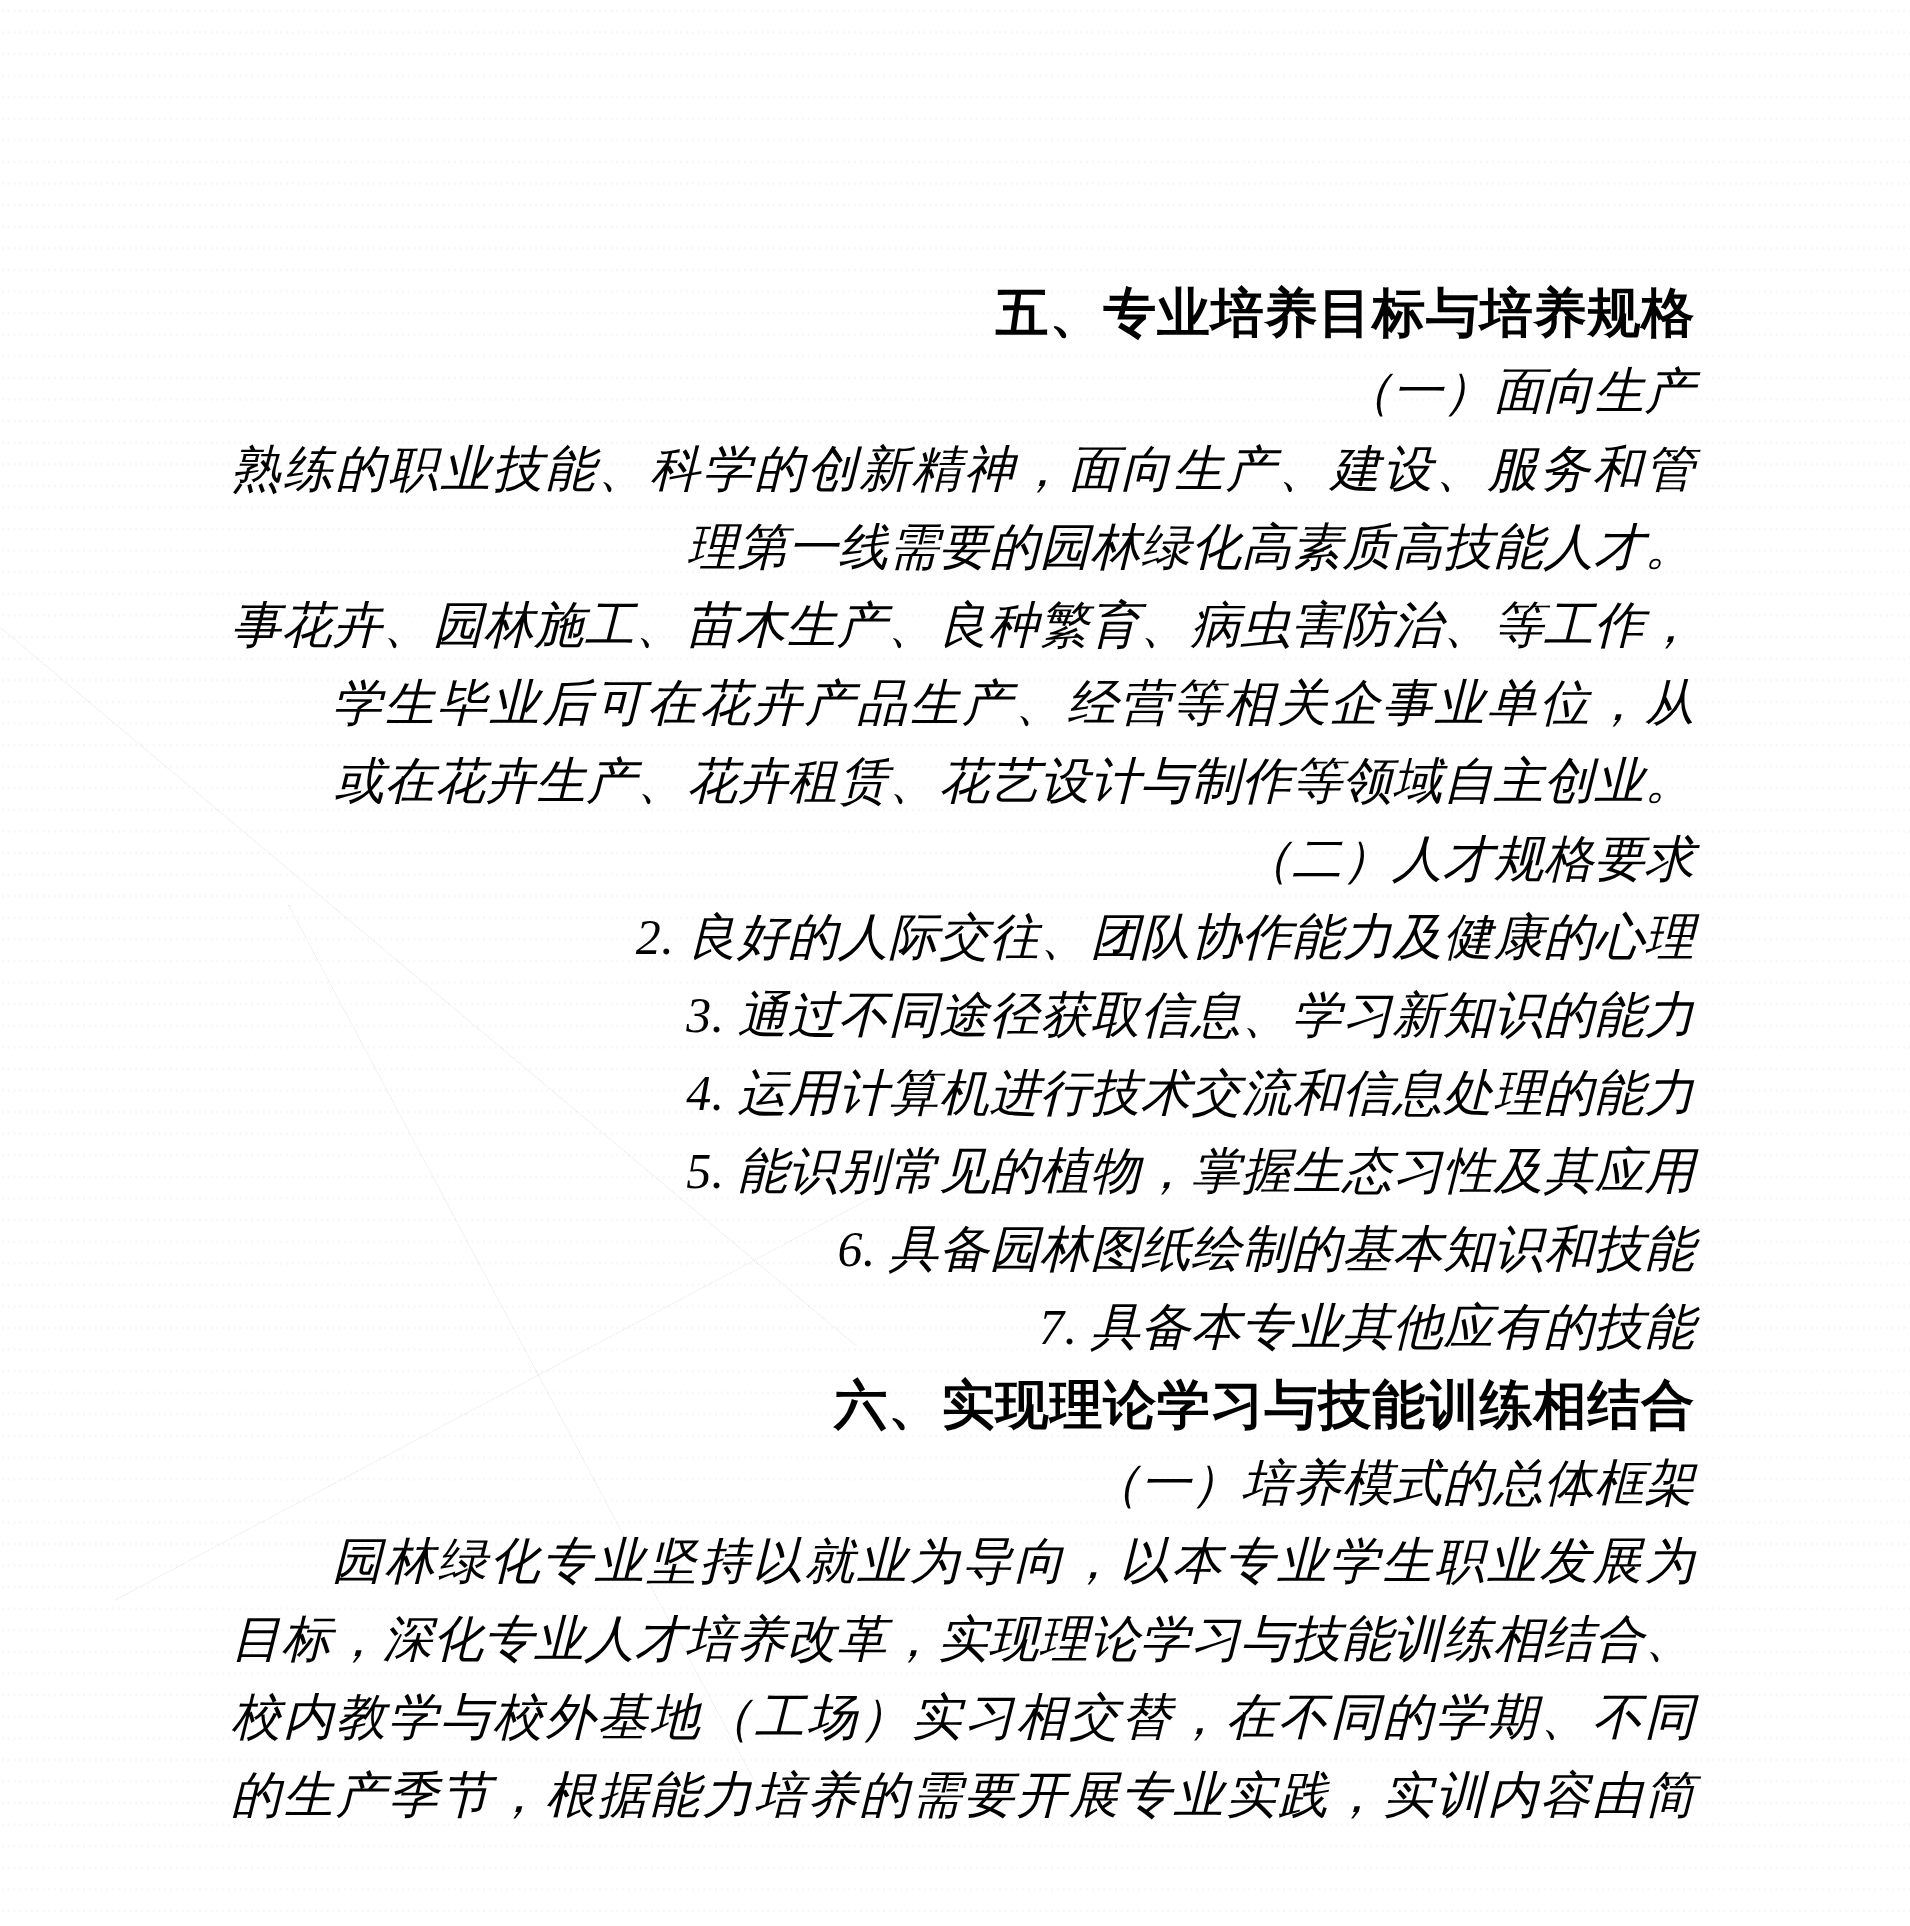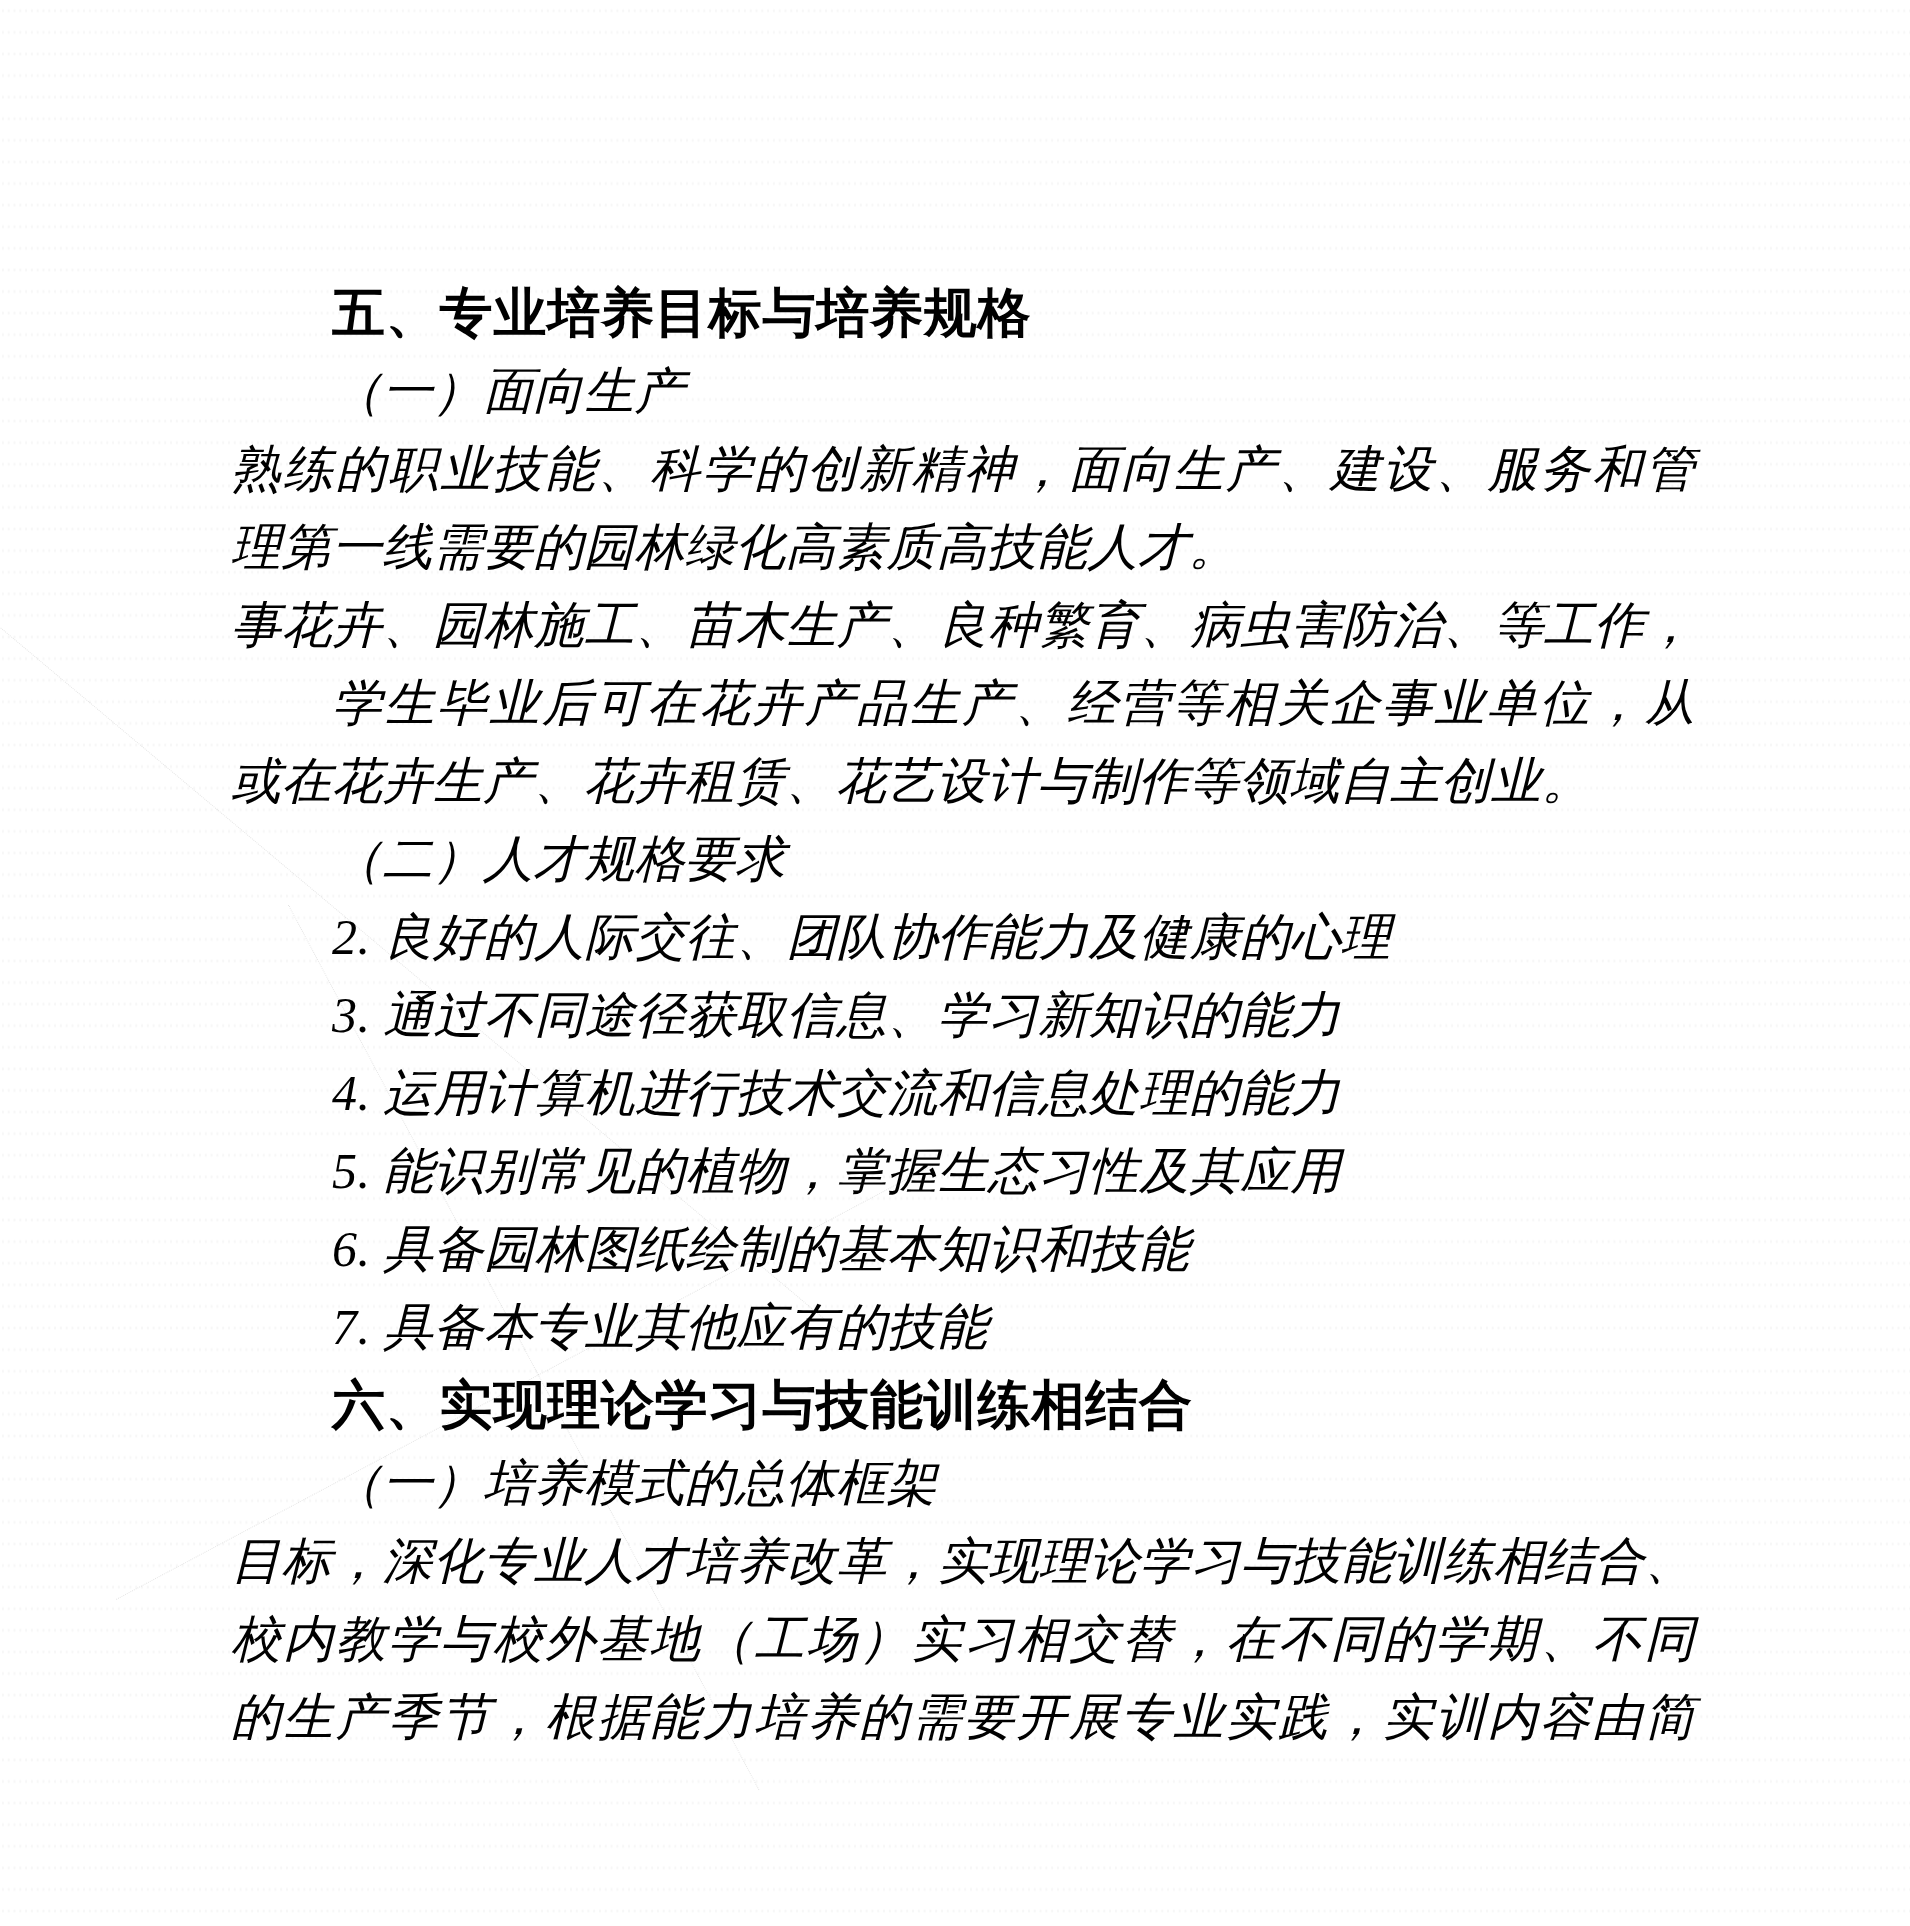--- a/index.html
+++ b/index.html
@@ -39,20 +39,21 @@
     left: 231px;
     top: 274px;
     width: 1464px;
   }
   .line {
     height: 78px;
     line-height: 78px;
     font-size: 50px;
     white-space: normal;
     overflow: visible;
+    text-align: right;
   }
   .kai {
     font-family: "Liberation Serif", "DejaVu Serif", serif;
     font-style: italic;
     letter-spacing: 0.4px;
   }
   .heading {
     font-family: "Liberation Sans", "DejaVu Sans", sans-serif;
     font-weight: 700;
     font-style: normal;
@@ -90,20 +91,21 @@
     <div class="line kai indent">2. 良好的人际交往、团队协作能力及健康的心理</div>
     <div class="line kai indent">3. 通过不同途径获取信息、学习新知识的能力</div>
     <div class="line kai indent">4. 运用计算机进行技术交流和信息处理的能力</div>
     <div class="line kai indent">5. 能识别常见的植物，掌握生态习性及其应用</div>
     <div class="line kai indent">6. 具备园林图纸绘制的基本知识和技能</div>
     <div class="line kai indent">7. 具备本专业其他应有的技能</div>
 
     <div class="line heading indent">六、实现理论学习与技能训练相结合</div>
     <div class="line kai indent">（一）培养模式的总体框架</div>
 
+    <div class="line kai indent fill">园林绿化专业坚持以就业为导向，以本专业学生职业发展为</div>
     <div class="line kai fill">目标，深化专业人才培养改革，实现理论学习与技能训练相结合、</div>
     <div class="line kai fill">校内教学与校外基地（工场）实习相交替，在不同的学期、不同</div>
     <div class="line kai fill">的生产季节，根据能力培养的需要开展专业实践，实训内容由简</div>
 
   </main>
 
 </div>
 
 
 </body></html>

